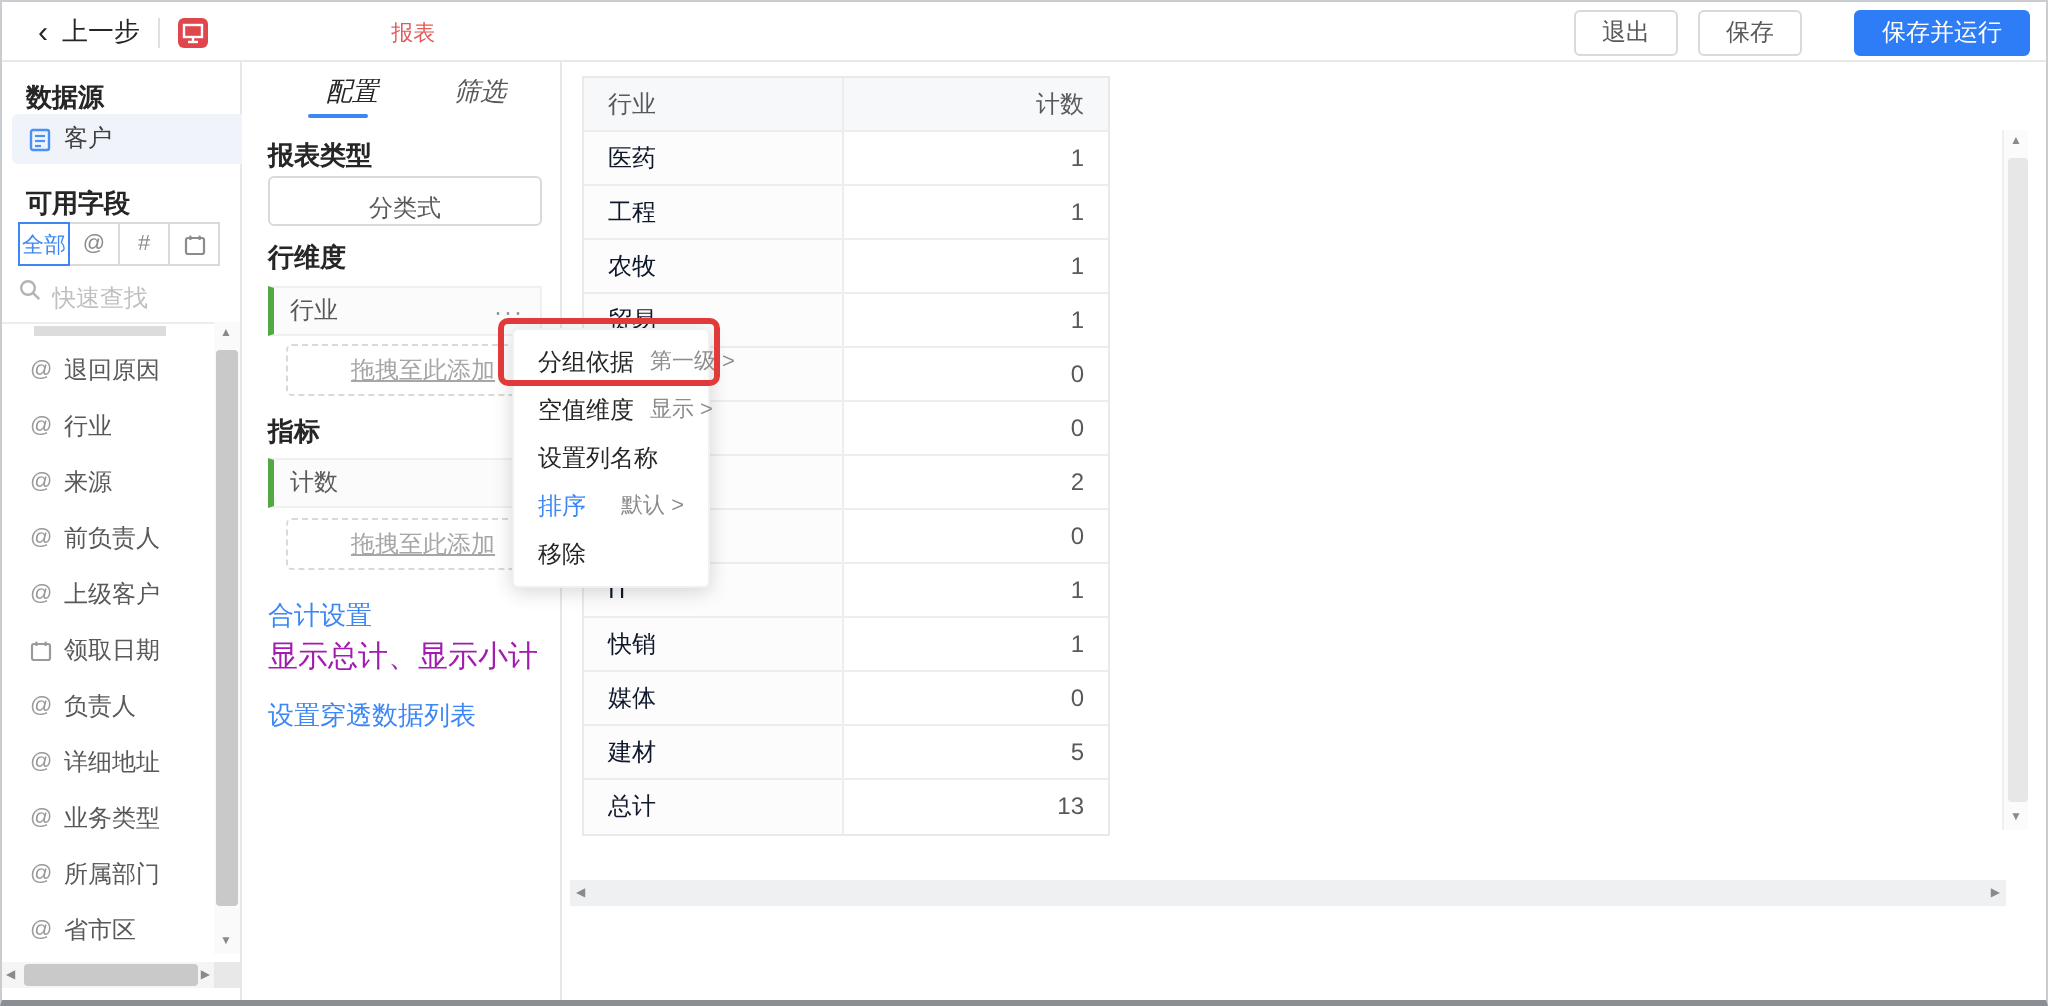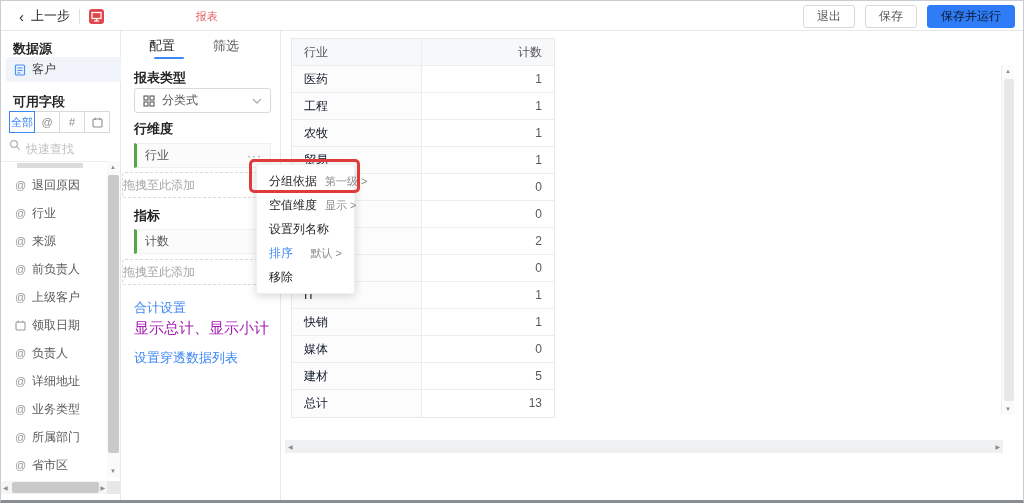--- a/index.html
+++ b/index.html
@@ -16,21 +16,21 @@
   .back .chev { font-size:15px; color:#262626; line-height:1; }
   .vdiv { width:1px; height:15px; background:#e0e0e0; }
   .report-ic { width:15px; height:15px; background:#e0474d; border-radius:3px; display:flex;
                align-items:center; justify-content:center; }
   .title { font-size:14px; font-weight:bold; color:#262626;margin-top:48px; }
   .badge { font-size:11px; color:#e25b5b; }
   .tb-right { position:absolute; right:8px; top:4px; display:flex; gap:10px; }
   .btn { height:23px; padding:0 13px; font-size:12px; color:#595959; background:#fff;
          border:1px solid #d9d9d9; border-radius:3px; cursor:pointer;
          font-family:"Liberation Sans","DejaVu Sans",sans-serif; }
-  .btn.primary { background:#2e7cf6; border-color:#2e7cf6; color:#0f172a; }
+  .btn.primary { background:#2e7cf6; border-color:#2e7cf6; color:#ffffff;margin-left:16px; }
 
   
   .sidebar { position:absolute; left:0; top:30px; bottom:0; width:120px; background:#fff;
              border-right:1px solid #e8e8e8; font-size:12px; }
   .sb-title { position:absolute; left:12px; font-size:13px; font-weight:bold; color:#262626; }
   .ds-item { position:absolute; left:5px; top:26px; width:120px; height:25px; background:#f0f4fa;
              border-radius:3px; display:flex; align-items:center; gap:6px; padding-left:8px;
              color:#404040; cursor:pointer; }
   .ftabs { position:absolute; left:8px; top:80px; display:flex; }
   .ftab { width:26px; height:22px; border:1px solid #d9d9d9; margin-left:-1px; background:#fff;
@@ -56,35 +56,35 @@
   .sb-vthumb { position:absolute; left:1px; top:14px; width:11px; height:278px; background:#c9c9c9; border-radius:2px; }
   .sarrow { position:absolute; font-size:6px; color:#8a8a8a; line-height:6px; }
   .sb-hscroll { position:absolute; left:0; bottom:6px; width:106px; height:13px; background:#f5f5f5; }
   .sb-hthumb { position:absolute; left:11px; top:1px; width:87px; height:11px; background:#c9c9c9; border-radius:2px; }
   .sb-corner { position:absolute; left:106px; bottom:6px; width:13px; height:13px; background:#e8e8e8; }
 
   
   .config { position:absolute; left:120px; top:30px; bottom:0; width:160px; background:#fff;
             border-right:1px solid #e8e8e8; font-size:12px; }
   .ctabs { position:absolute; left:0; top:6px; width:160px; height:24px; }
-  .ctab { position:absolute; top:0; font-size:13px; color:#595959; cursor:pointer; text-align:left; width:40px; }
+  .ctab { position:absolute; top:0; font-size:13px; color:#595959; cursor:pointer; text-align:right; width:40px;font-style:italic; }
   .ctab.active { color:#262626; }
   .ctab-underline { position:absolute; top:20px; height:2px; width:30px; background:#3d87f5; border-radius:1px; }
   .sec-label { position:absolute; left:13px; font-size:13px; font-weight:bold; color:#262626; }
   .drop { position:absolute; left:13px; width:137px; height:25px; border:1px solid #d9d9d9;
           border-radius:3px; display:flex; align-items:center; gap:7px; padding:0 8px; color:#595959;
           cursor:pointer; }
   .drop .dchev { margin-left:auto; }
   .pill { position:absolute; left:13px; width:137px; height:25px; background:#fbfbfb;
           border:1px solid #f0f0f0; border-left:3px solid #52a843; display:flex; align-items:center;
           padding:0 8px; color:#595959; cursor:pointer; }
   .pill .more { margin-left:auto; color:#8c8c8c; letter-spacing:1px; font-size:12px; cursor:pointer; }
-  .dashbox { position:absolute; left:1px; width:137px; height:26px; border:1px dashed #d9d9d9;
-             border-radius:3px; display:flex; align-items:center; justify-content:flex-start;
-             color:#a6a6a6; font-size:12px; }
+  .dashbox { position:absolute; left:22px; width:137px; height:26px; border:1px dashed #d9d9d9;
+             border-radius:3px; display:flex; align-items:center; justify-content:center;
+             color:#a6a6a6; font-size:12px;text-decoration:underline; }
   .cfg-link { position:absolute; left:13px; color:#3d87f5; font-size:13px; cursor:pointer; }
   .cfg-desc { position:absolute; left:13px; color:#a21caf; font-size:15px; }
 
   
   .preview { position:absolute; left:281px; top:30px; right:1px; bottom:3px; background:#fff; }
   .rtable { position:absolute; left:9px; top:7px; width:264px; border:1px solid #e9e9e9; background:#fff; }
   .trow { display:flex; height:27px; line-height:26px; font-size:12px; }
   .tc { border-right:1px solid #ededed; border-bottom:1px solid #ededed; padding:0 12px; overflow:hidden; }
   .tc-label { width:130px; background:#fcfcfd; color:#0f172a; }
   .tc-value { width:132px; text-align:right; color:#595959; border-right:none; }
@@ -241,21 +241,21 @@
   </aside>
 
   <section class="config">
     <div class="ctabs">
       <div class="ctab active" style="left:28px;">配置</div>
       <div class="ctab" style="left:92px;">筛选</div>
       <div class="ctab-underline" style="left:33px;"></div>
     </div>
 
     <div class="sec-label" style="top:38px;">报表类型</div>
-    <div class="drop" style="top:57px;">
+    <div class="drop" style="top:57px;flex-direction:column;">
       <svg width="12" height="12" viewBox="0 0 12 12">
           <rect x="1" y="1" width="4" height="4" fill="none" stroke="#595959" stroke-width="1.1"></rect>
           <rect x="7" y="1" width="4" height="4" fill="none" stroke="#595959" stroke-width="1.1"></rect>
           <rect x="1" y="7" width="4" height="4" fill="none" stroke="#595959" stroke-width="1.1"></rect>
           <rect x="7" y="7" width="4" height="4" fill="none" stroke="#595959" stroke-width="1.1"></rect>
         </svg>
       <span>分类式</span>
       <svg class="dchev" width="10" height="6" viewBox="0 0 10 6">
           <polyline points="1,1 5,5 9,1" fill="none" stroke="#b0b0b0" stroke-width="1.3"></polyline>
         </svg>

